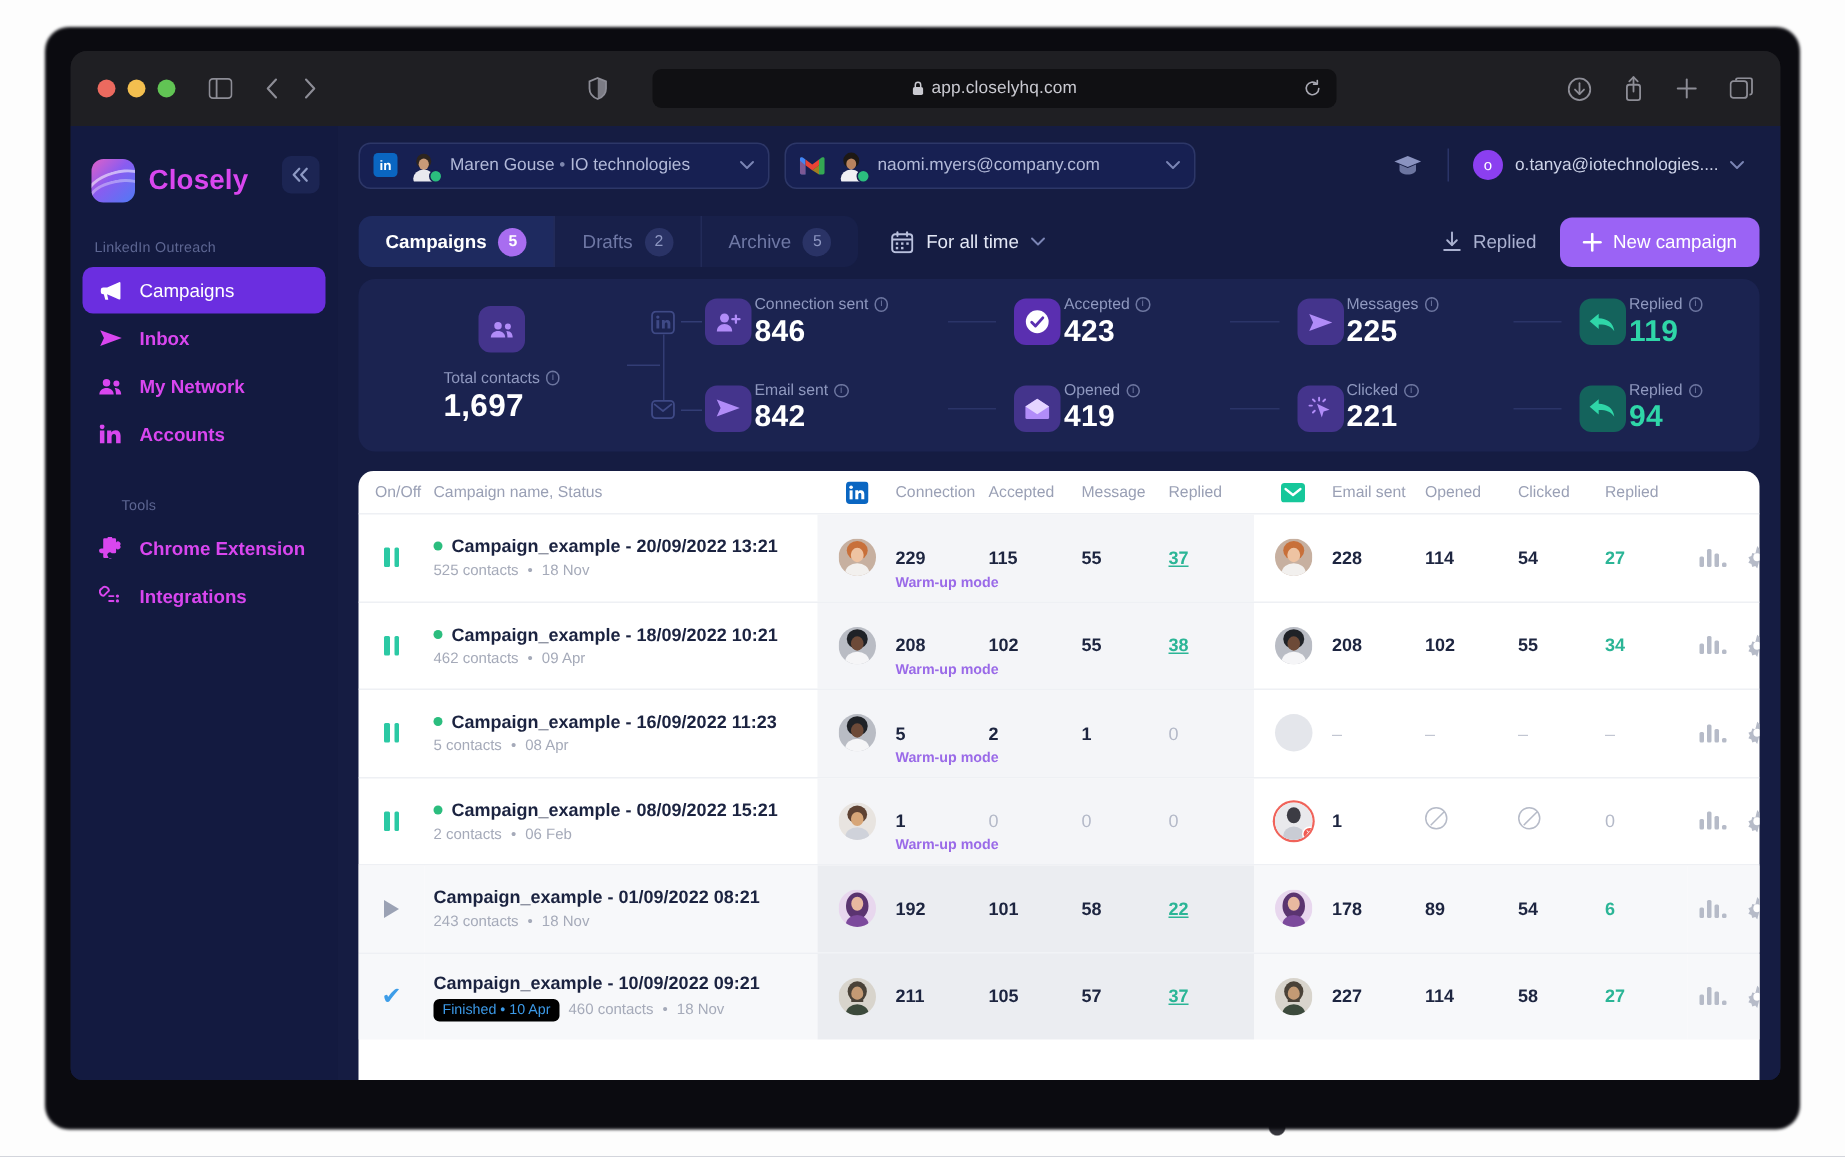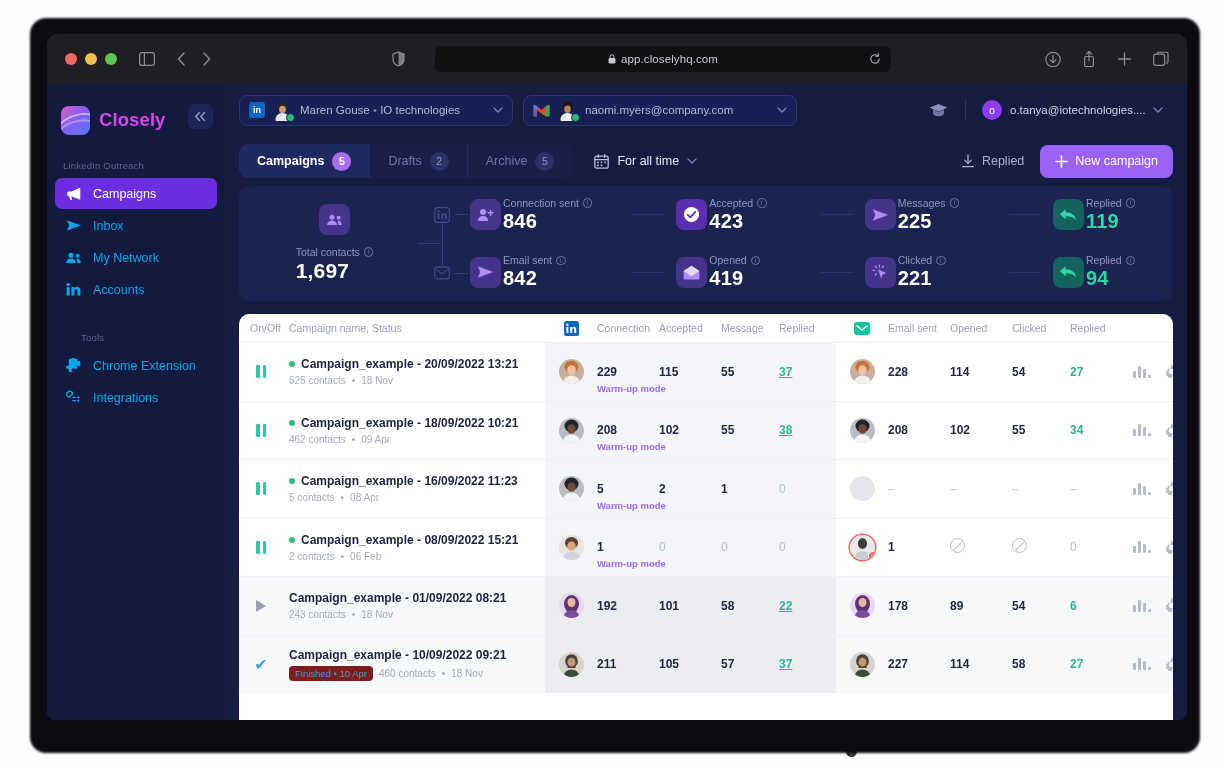--- a/index.html
+++ b/index.html
@@ -110,21 +110,21 @@
     font-size: 12px; cursor: pointer;
   }
   .side-label {
     color: #5d6692; font-size: 9.5px; padding: 0 16px; margin-top: 18px; margin-bottom: 7px;
     letter-spacing: .2px;
   }
   .side-label.tools { margin-top: 27px; padding-left: 34px; }
   .nav-item {
     display: flex; align-items: center; gap: 11px;
     height: 31px; margin: 1px 8px; padding: 0 10px;
-    border-radius: 7px; color: #0ea5e9; font-size: 12.5px; cursor: pointer;
+    border-radius: 7px; color: #d946ef; font-size: 12.5px; cursor: pointer; font-weight: bold;
   }
   .nav-item.active { background: #6b2ee0; color: #fff; font-weight: 500; }
   .nav-icon { width: 17px; display: flex; align-items: center; justify-content: center; flex: 0 0 17px; }
 
   
   .main { flex: 1; background: #151c42; display: flex; flex-direction: column; min-width: 0; }
 
   .topbar { height: 52px; display: flex; align-items: center; padding: 0 14px; gap: 10px; }
   .acct-select {
     height: 31px; border: 1px solid #2d3768; border-radius: 8px;
@@ -271,21 +271,21 @@
   .warm { position: absolute; left: 0; top: 18px; font-size: 9.5px; color: #9a6ae8; white-space: nowrap; }
   .trow { height: 58.5px; display: flex; border-top: 1px solid #eef0f4; }
   .trow.shaded .col-onoff, .trow.shaded .col-name, .trow.shaded .col-actions { background: #f7f8fa; }
   .trow.shaded .grp-li { background: #ebedf1; }
   .trow.shaded .grp-em { background: #f7f8fa; }
 
   .cname { font-size: 12px; color: #1b2340; font-weight: 600; display: flex; align-items: center; gap: 6px; }
   .statusdot { width: 6px; height: 6px; border-radius: 50%; background: #2bbd7e; flex: 0 0 6px; }
   .csub { font-size: 10px; color: #a5aab9; margin-top: 4px; display: flex; align-items: center; gap: 6px; }
   .badge-fin {
-    background: #7f1d1d; color: #3c9ae8; font-size: 9.5px;
+    background: #000000; color: #3c9ae8; font-size: 9.5px;
     padding: 2px 6px; border-radius: 4px; font-weight: 500;
   }
 
   .pause { display: flex; gap: 3px; cursor: pointer; }
   .pause span { width: 3.5px; height: 13px; background: #2bc9a4; border-radius: 1px; }
   .play { width: 0; height: 0; border-left: 10px solid #9ba2b4; border-top: 6.5px solid transparent; border-bottom: 6.5px solid transparent; cursor: pointer; }
   .tickbig { color: #3d9de8; font-size: 16px; cursor: pointer; }
 
   .chart-ic { display: flex; align-items: flex-end; gap: 2px; cursor: pointer; }
   .chart-ic i { display: block; width: 3px; background: #b6bbc8; border-radius: 1px; }

